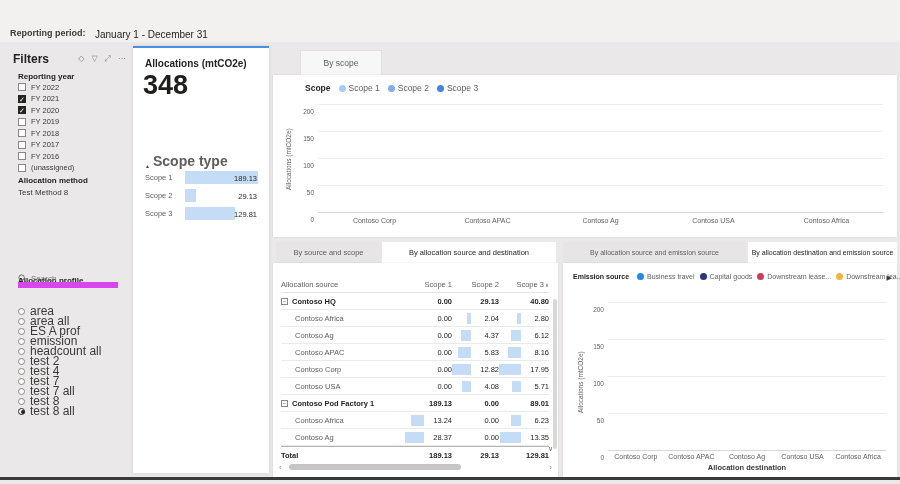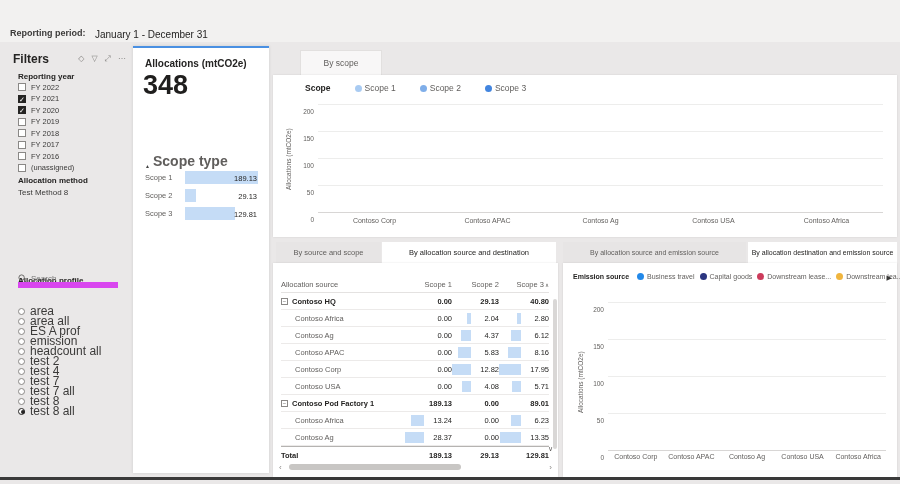--- a/index.html
+++ b/index.html
@@ -65,21 +65,21 @@
   .panel { position:absolute; background:#fff; box-shadow:0 0 2px rgba(0,0,0,.10); }
   #scope-panel { left:273px; top:75px; width:624px; height:162px; }
   #table-panel { left:273px; top:263px; width:285px; height:214px; }
   #emission-panel { left:563px; top:263px; width:334px; height:214px; }
 
   
   .legend { position:absolute; display:flex; align-items:center; white-space:nowrap; }
   .legend .ltitle { font-weight:bold; margin-right:8px; }
   .legend .litem { display:flex; align-items:center; margin-right:8px; color:#605e5c; cursor:pointer; }
   .legend .dot { width:7px; height:7px; border-radius:50%; margin-right:3px; flex:none; }
-  #scope-legend { left:32px; top:8px; font-size:8.5px;gap:16px; }
+  #scope-legend { left:32px; top:8px; font-size:8.5px; }
   #emission-legend { left:10px; top:10px; font-size:7px; }
   #emission-legend .litem { margin-right:5px; }
   #legend-next { position:absolute; right:5px; top:11px; font-size:7px; color:#3b3a39; cursor:pointer; }
 
   
   .plot { position:absolute; }
   .gridline { position:absolute; left:0; right:0; height:1px; background:#ededec; }
   .gridline.zero { background:#d8d6d5; }
   .ytick { position:absolute; right:100%; margin-right:4px; font-size:6.5px; color:#605e5c; transform:translateY(50%); }
   .bars { position:absolute; left:0; right:0; top:0; bottom:0; display:flex; justify-content:space-around; align-items:flex-end; }
@@ -603,16 +603,17 @@
           </div>
         </div>
       </div>
     <div id="em-xlabels" class="xlabels">
         <span>Contoso Corp</span>
         <span>Contoso APAC</span>
         <span>Contoso Ag</span>
         <span>Contoso USA</span>
         <span>Contoso Africa</span>
       </div>
+    <div id="em-xtitle" class="abs">Allocation destination</div>
   </div>
 
   <div id="bottom-bar" class="abs"></div>
 </div>
 
 </body></html>

